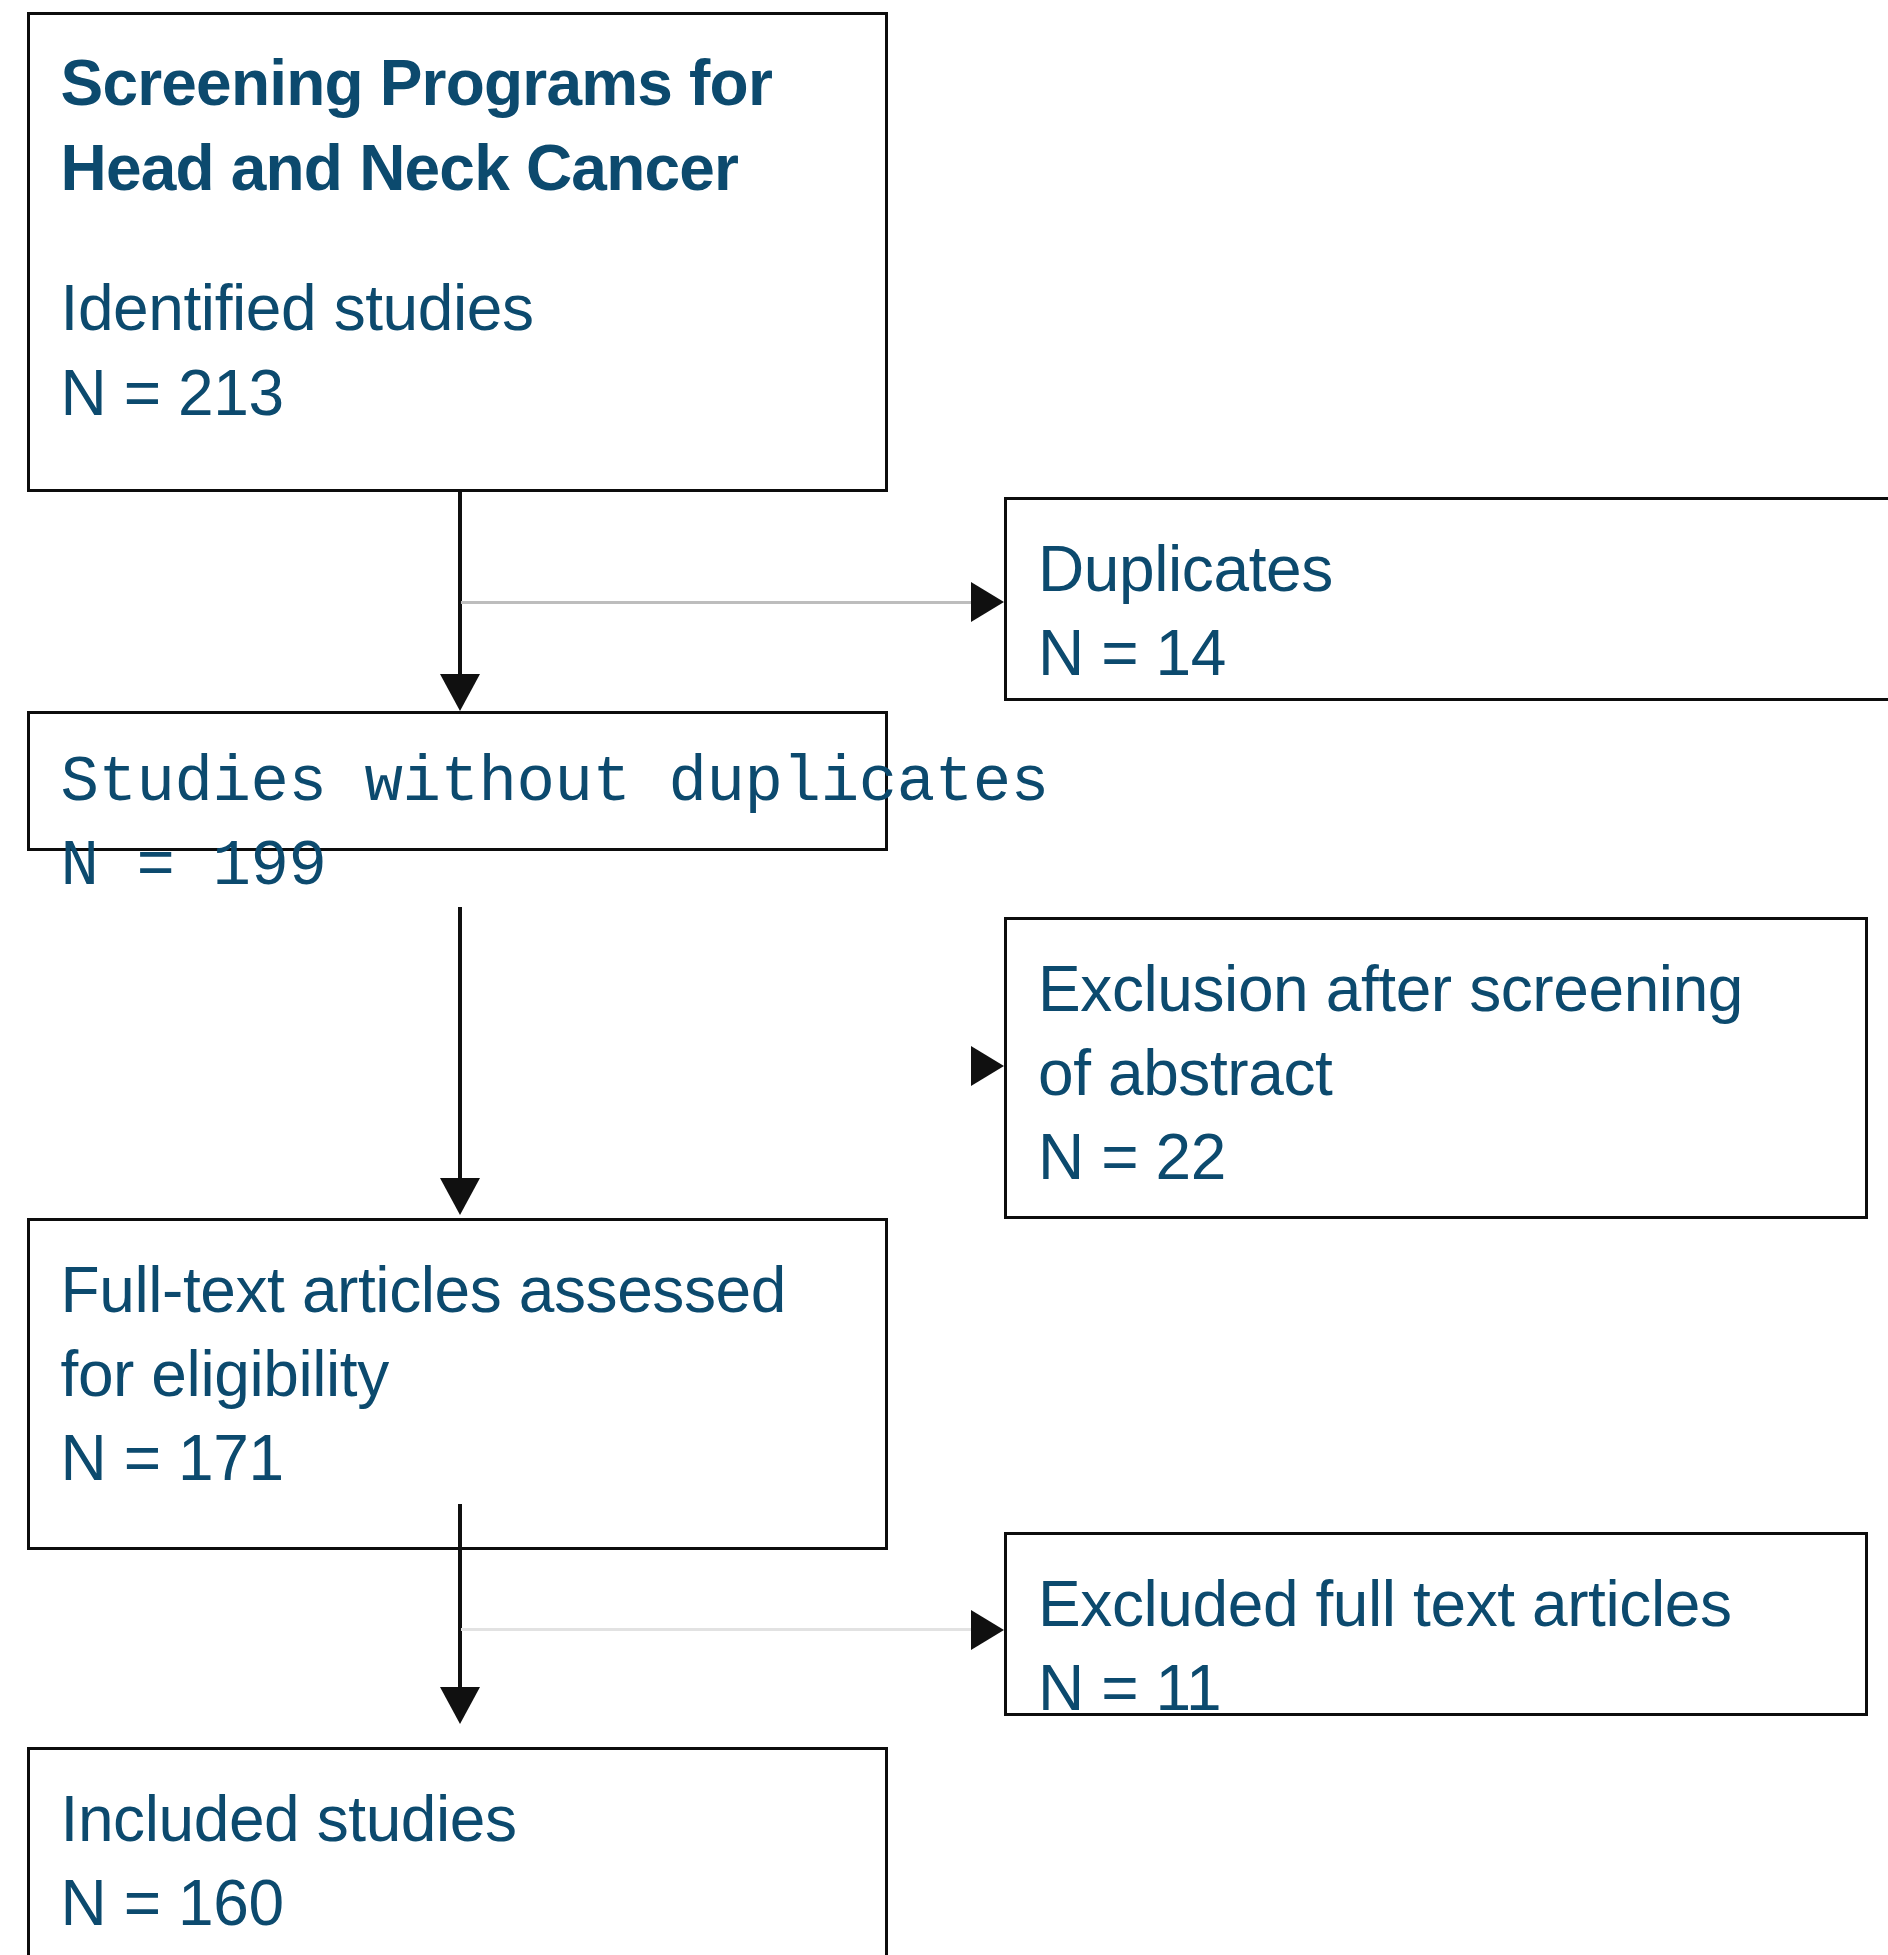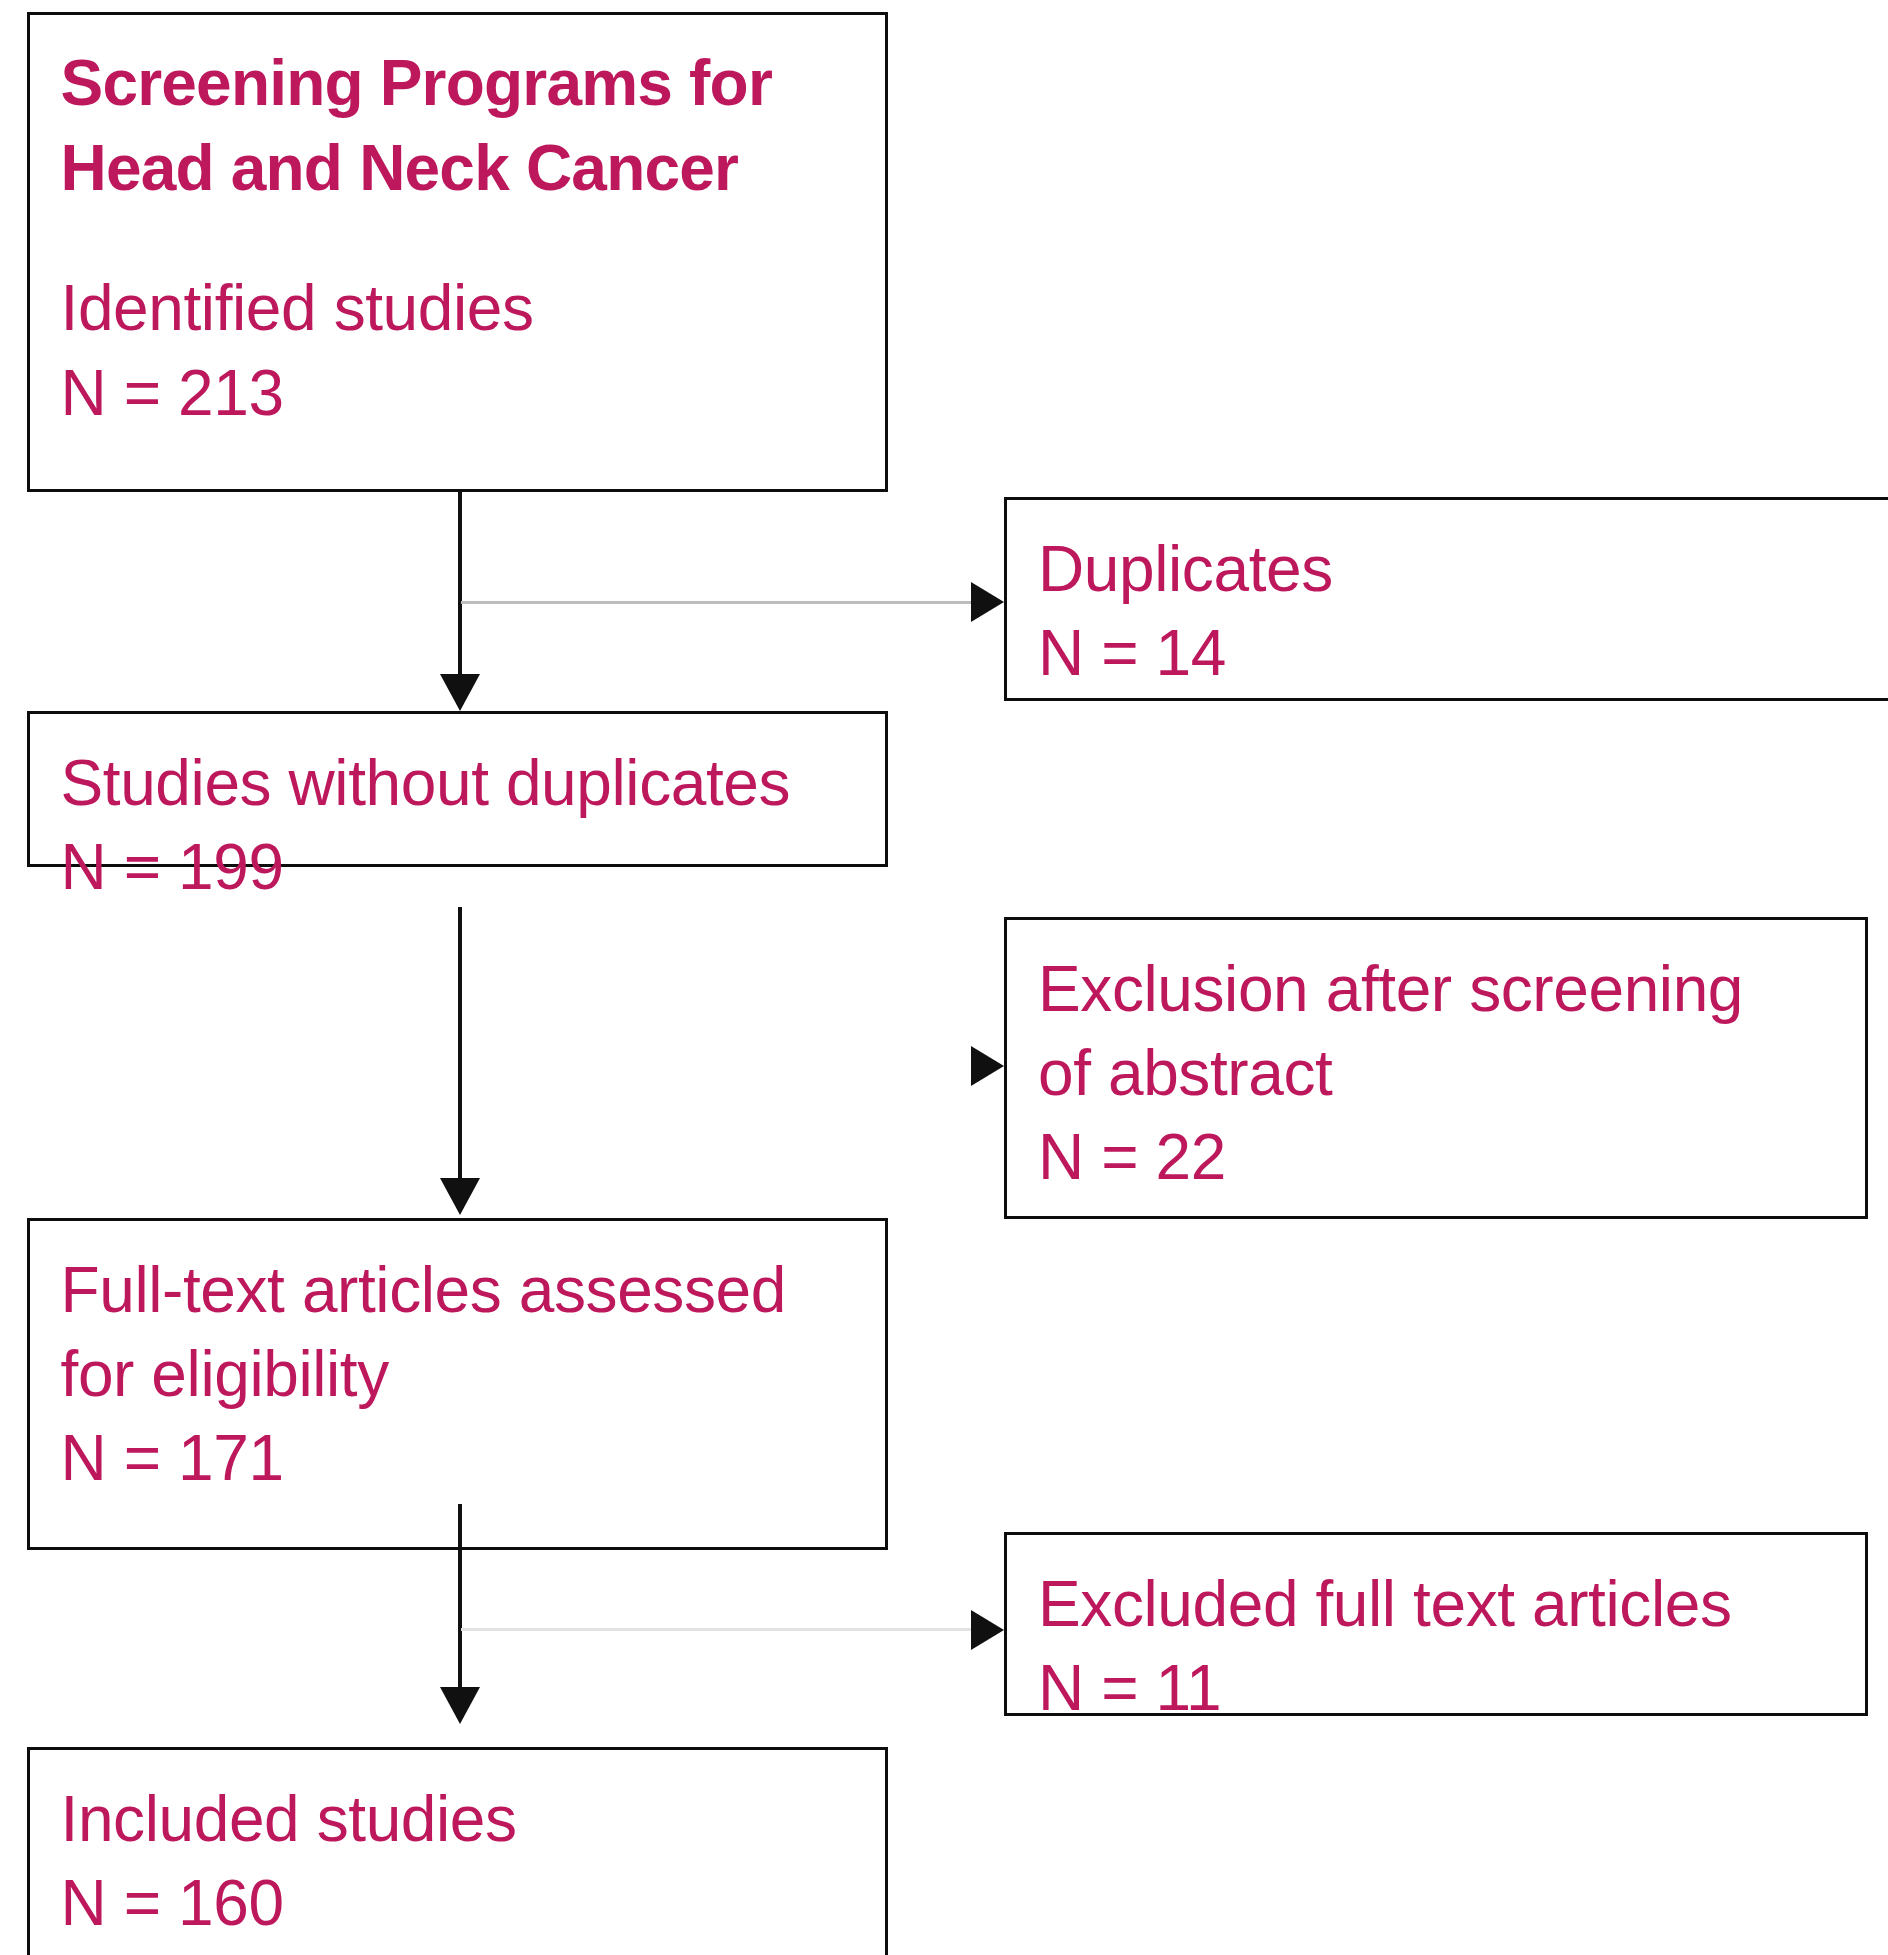--- a/index.html
+++ b/index.html
@@ -21,36 +21,36 @@
     position: absolute;
     box-sizing: border-box;
     background: #ffffff;
     border: 3.9px solid #0d0d0d;
     padding: 26.5px 31px 15.6px 31px;
   }
   .node .line {
     display: block;
     font-size: 64px;
     line-height: 1.32;
-    color: #be185d;
+    color: #0c4a6e;
     letter-spacing: -0.4px;
     white-space: pre;
   }
   .node .line.bold {
     font-weight: 700;
     letter-spacing: -0.8px;
   }
   .node .spacer {
     display: block;
     height: 56px;
   }
 
   
   #node-identified   { left: 26.5px;  top: 11.7px;   width: 861px; height: 480px; }
-  #node-without-dup  { left: 26.5px;  top: 711px;  width: 861px; height: 156px; }
+  #node-without-dup  { left: 26.5px;  top: 711px;  width: 861px; height: 140px; font-family: Liberation Mono, monospace; }
   #node-fulltext     { left: 26.5px;  top: 1218px; width: 861px; height: 332px; }
   #node-included     { left: 26.5px;  top: 1728px; width: 861px; height: 219px; margin-top: 19px; }
 
   
   #node-duplicates   { left: 1004px; top: 497px;  width: 994px; height: 204px; }
   #node-excl-abs     { left: 1004px; top: 917px; width: 864px; height: 302px; }
   #node-excl-full    { left: 1004px; top: 1532px; width: 864px; height: 184px; }
 
   
   .v-line {

